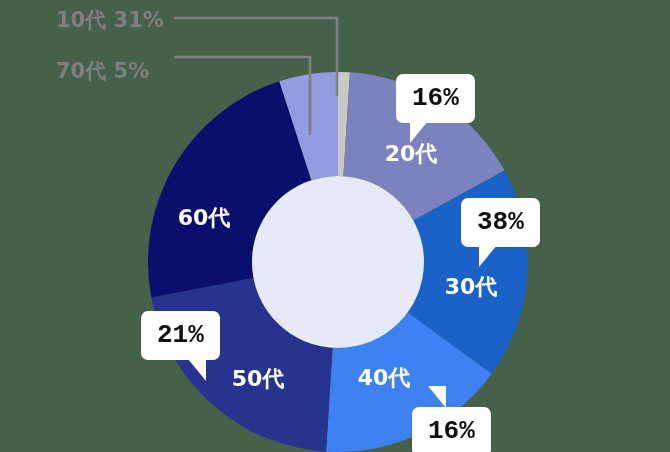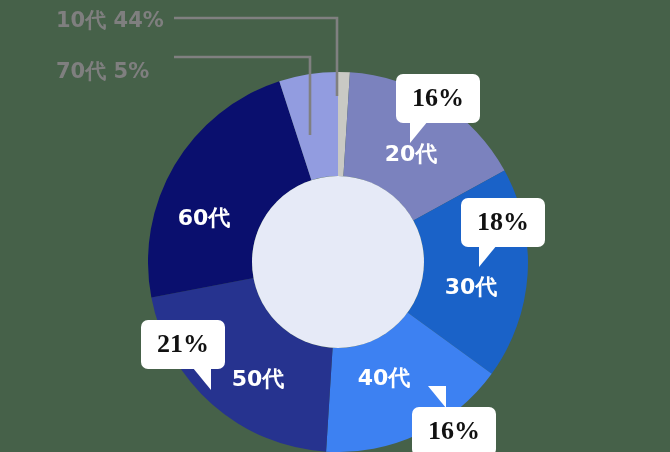--- a/index.html
+++ b/index.html
@@ -43,21 +43,21 @@
     font-size: 21px;
     font-weight: 700;
     white-space: nowrap;
     letter-spacing: 0px;
   }
   .bubble {
     position: absolute;
     background: #ffffff;
     border-radius: 7px;
     color: #111111;
-    font-family: Liberation Serif, serif;
+    font-family: Liberation Mono, monospace;
     font-size: 26px;
     font-weight: 700;
     line-height: 1;
     padding: 11px 16px 12px 16px;
     white-space: nowrap;
     box-sizing: border-box;
     text-align: right;
   }
   .bubble .tail {
     position: absolute;
@@ -124,37 +124,37 @@
       <polyline points="174,57 310,57 310,135"></polyline>
     </g>
 
     <text class="slice-label" x="411" y="155">20代</text>
     <text class="slice-label" x="471" y="288">30代</text>
     <text class="slice-label" x="384" y="379">40代</text>
     <text class="slice-label" x="258" y="380">50代</text>
     <text class="slice-label" x="204" y="219">60代</text>
   </svg>
 
-  <div class="outside-label" style="left:56px; top:6px;">10代 44%</div>
+  <div class="outside-label" style="left:56px; top:6px;">10代 31%</div>
   <div class="outside-label" style="left:56px; top:45px;margin-top:12px;">70代 5%</div>
 
   <div class="bubble" style="left:396px; top:74px;">
     <span>16%</span>
     <span class="tail tail-dl"></span>
   </div>
 
   <div class="bubble" style="left:461px; top:198px;">
-    <span>18%</span>
+    <span>38%</span>
     <span class="tail tail-dcl"></span>
   </div>
 
   <div class="bubble" style="left:412px; top:407px;">
     <span>16%</span>
     <span class="tail tail-ul"></span>
   </div>
 
-  <div class="bubble" style="left:141px; top:320px;">
+  <div class="bubble" style="left:141px; top:311px;">
     <span>21%</span>
     <span class="tail tail-dr"></span>
   </div>
 
 
 </div>
 
 </body></html>

